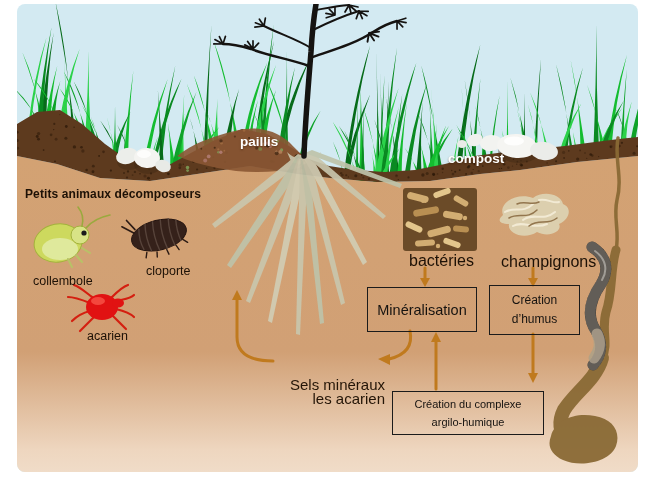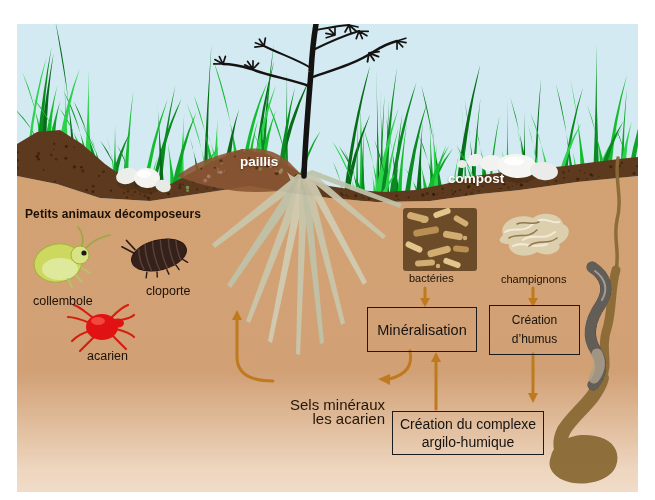--- a/index.html
+++ b/index.html
@@ -1,29 +1,29 @@
 <!DOCTYPE html>
 <html><head>
 <meta charset="utf-8">
 <style>
   html,body{margin:0;padding:0;background:#ffffff;}
   body{width:655px;height:500px;position:relative;font-family:"Liberation Sans",sans-serif;overflow:hidden;}
-  .diagram{position:absolute;left:17px;top:24px;width:621px;height:468px;overflow:hidden;}
+  .diagram{position:absolute;left:17px;top:4px;width:621px;height:468px;overflow:hidden;border-radius:8px;}
   .diagram svg{position:absolute;left:0;top:0;}
   .lbl{position:absolute;color:#1d1106;white-space:nowrap;}
   .title{font-size:12px;font-weight:600;letter-spacing:.1px;}
   .animal-lbl{font-size:12.5px;}
-  .microbe-lbl{font-size:11px;}
+  .microbe-lbl{font-size:16px;}
   .surface-lbl{color:#ffffff;font-weight:700;font-size:13.5px;text-shadow:0 1px 2px rgba(60,30,5,.55);}
   .pbox{position:absolute;border:1.5px solid #1b1b1b;display:flex;flex-direction:column;
         align-items:center;justify-content:center;text-align:center;color:#161310;background:transparent;}
   .pbox .l1,.pbox .l2{display:block;}
   .box-mineral{left:350px;top:283px;width:108px;height:43px;font-size:14.5px;}
   .box-humus{left:472px;top:281px;width:89px;height:48px;font-size:12px;line-height:19px;}
-  .box-complex{left:375px;top:387px;width:150px;height:42px;font-size:14px;line-height:18px;}
+  .box-complex{left:375px;top:387px;width:150px;height:42px;font-size:11px;line-height:18px;}
   .salts{position:absolute;left:252px;top:334px;width:116px;text-align:right;
          font-size:15px;line-height:13.5px;color:#241507;margin-top:40px;}
 </style>
 </head>
 <body>
 
 <div class="diagram">
 
   <svg width="621" height="468" viewBox="0 0 621 468">
     <defs>

